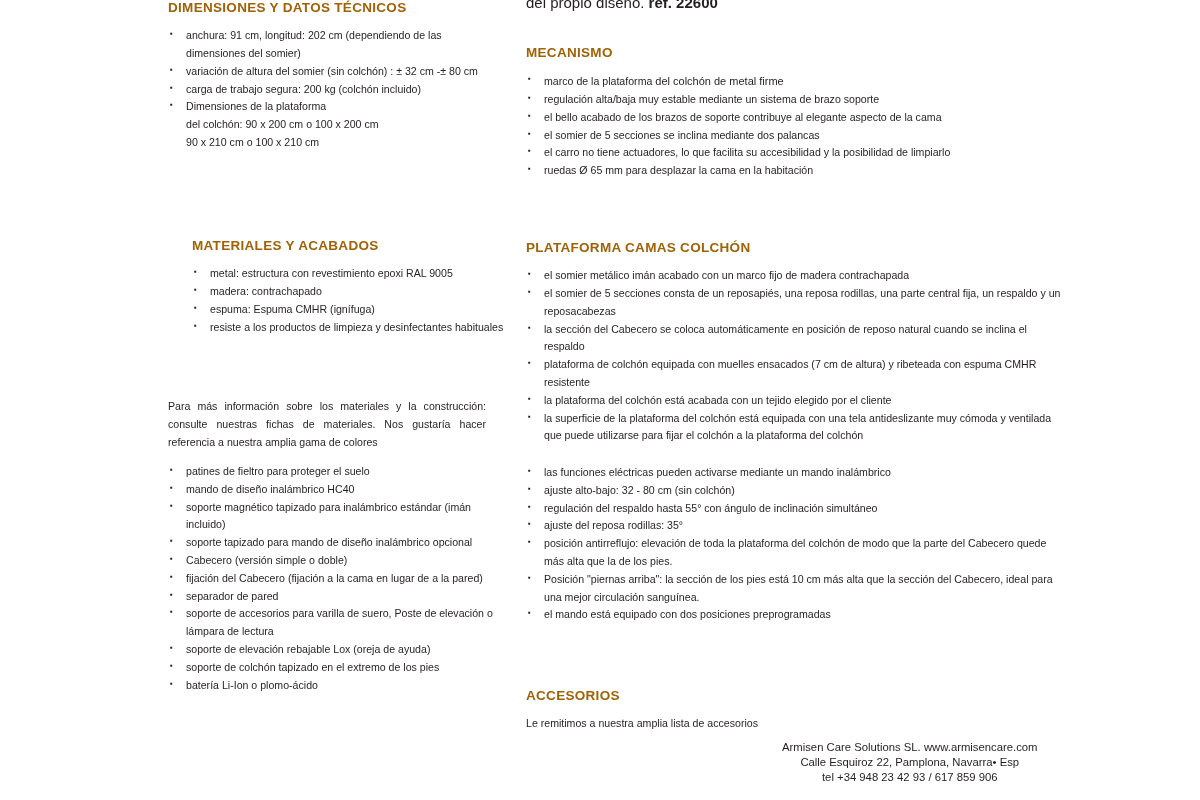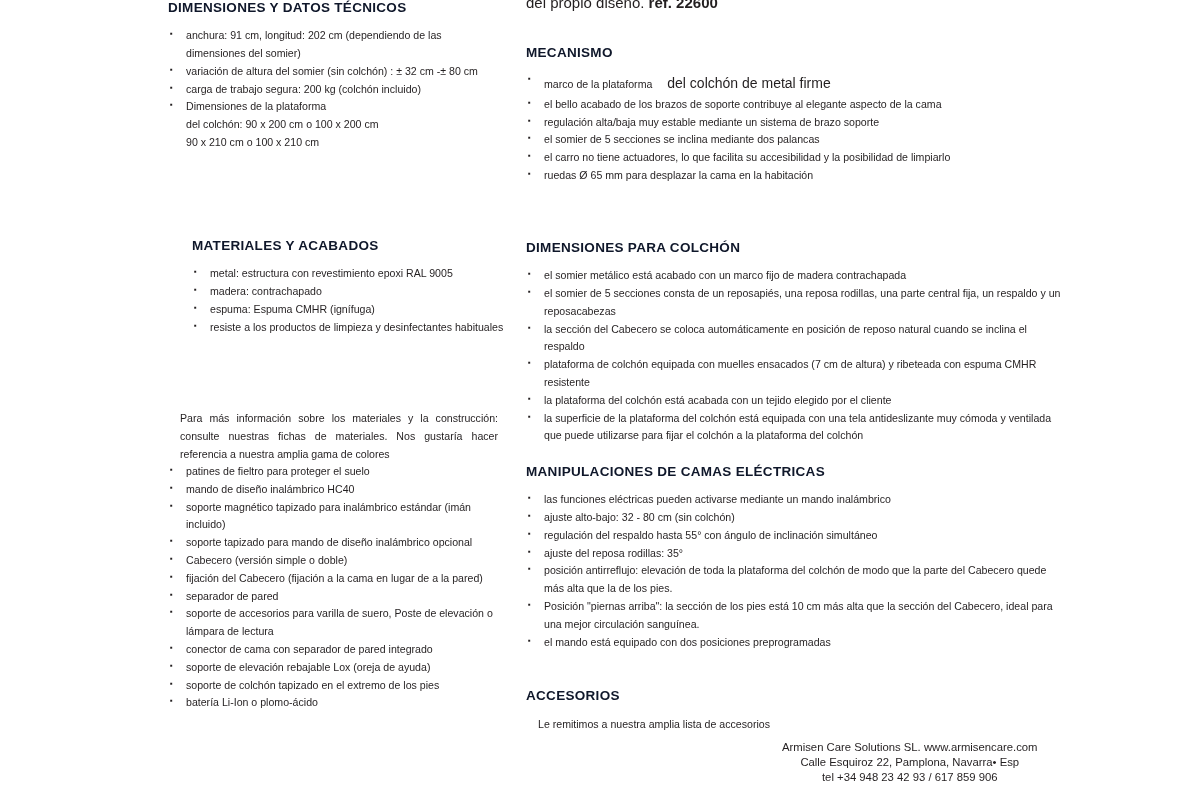--- a/index.html
+++ b/index.html
@@ -29,21 +29,21 @@
     width: 330px;
   }
   .col-right {
     left: 526px;
     width: 540px;
   }
   h2.section-title {
     font-size: 13.5px;
     font-weight: bold;
     letter-spacing: 0.3px;
-    color: #0f172a;
+    color: #a16207;
     margin: 0 0 11px 0;
     line-height: 1.2;
   }
   .block {
     margin-bottom: 18px;
   }
   ul.bullets {
     list-style: none;
     margin: 0;
     padding: 0;
@@ -66,27 +66,26 @@
   }
   .sub {
     font-size: 10.6px;
     line-height: 1.68;
     padding-left: 18px;
   }
   .para {
     font-size: 10.6px;
     line-height: 1.68;
     text-align: justify;
-    margin: 12px;
+    margin: 0;
     color: #231f20;
   }
   .small-note {
-    font-size: 14px;
-    color: #231f20;
-    margin-left: 12px;
+    font-size: 11px;
+    color: #231f20;
   }
   
   .top-partial {
     position: absolute;
     left: 526px;
     top: -6px;
     font-size: 15px;
     color: #231f20;
     white-space: nowrap;
   }
@@ -154,57 +153,55 @@
     <div class="block" id="opt-block">
       <ul class="bullets">
         <li>patines de fieltro para proteger el suelo</li>
         <li>mando de diseño inalámbrico HC40</li>
         <li>soporte magnético tapizado para  inalámbrico estándar (imán incluido)</li>
         <li>soporte tapizado para mando de diseño inalámbrico opcional</li>
         <li>Cabecero (versión simple o doble)</li>
         <li>fijación del Cabecero (fijación a la cama en lugar de a la pared)</li>
         <li>separador de pared</li>
         <li>soporte de accesorios para varilla de suero, Poste de elevación o lámpara de lectura</li>
-        <li>conector de cama con separador de pared integrado</li>
         <li>soporte de elevación rebajable Lox (oreja de ayuda)</li>
         <li>soporte de colchón tapizado en el extremo de los pies</li>
         <li>batería Li-Ion o plomo-ácido</li>
       </ul>
     </div>
 
   </div>
 
   <div class="col col-right">
 
     <div class="block" id="mec-block">
       <h2 class="section-title">MECANISMO</h2>
       <ul class="bullets">
         <li><span>marco de la plataforma</span> <span class="small-note">del colchón de metal firme</span></li>
+        <li>regulación alta/baja muy estable mediante un sistema de brazo soporte</li>
         <li>el bello acabado de los brazos de soporte contribuye al elegante aspecto de la cama</li>
-        <li>regulación alta/baja muy estable mediante un sistema de brazo soporte</li>
         <li>el somier de 5 secciones se inclina mediante dos palancas</li>
         <li>el carro no tiene actuadores, lo que facilita su accesibilidad y la posibilidad de limpiarlo</li>
         <li>ruedas Ø 65 mm para desplazar la cama en la habitación</li>
       </ul>
     </div>
 
     <div class="block" id="plat-block">
-      <h2 class="section-title">DIMENSIONES PARA COLCHÓN</h2>
-      <ul class="bullets">
-        <li>el somier metálico está acabado con un marco fijo de madera contrachapada</li>
+      <h2 class="section-title">PLATAFORMA CAMAS COLCHÓN</h2>
+      <ul class="bullets">
+        <li>el somier metálico imán acabado con un marco fijo de madera contrachapada</li>
         <li>el somier de 5 secciones consta de un reposapiés, una reposa rodillas, una parte central fija, un respaldo y un reposacabezas</li>
         <li>la sección del Cabecero se coloca automáticamente en posición de reposo natural cuando se inclina el respaldo</li>
         <li>plataforma de colchón equipada con muelles ensacados (7 cm de altura) y ribeteada con espuma CMHR resistente</li>
         <li>la plataforma del colchón está acabada con un tejido elegido por el cliente</li>
         <li>la superficie de la plataforma del colchón está equipada con una tela antideslizante muy cómoda y ventilada que puede utilizarse para fijar el colchón a la plataforma del colchón</li>
       </ul>
     </div>
 
     <div class="block" id="manip-block">
-      <h2 class="section-title">MANIPULACIONES DE CAMAS ELÉCTRICAS</h2>
       <ul class="bullets">
         <li>las funciones eléctricas pueden activarse mediante un mando inalámbrico</li>
         <li>ajuste alto-bajo: 32 - 80 cm (sin colchón)</li>
         <li>regulación del respaldo hasta 55° con ángulo de inclinación simultáneo</li>
         <li>ajuste del reposa rodillas: 35°</li>
         <li>posición antirreflujo: elevación de toda la plataforma del colchón de modo que la parte del Cabecero quede más alta que la de los pies.</li>
         <li>Posición "piernas arriba": la sección de los pies está 10 cm más alta que la sección del Cabecero, ideal para una mejor circulación sanguínea.</li>
         <li>el mando está equipado con dos posiciones preprogramadas</li>
       </ul>
     </div>

